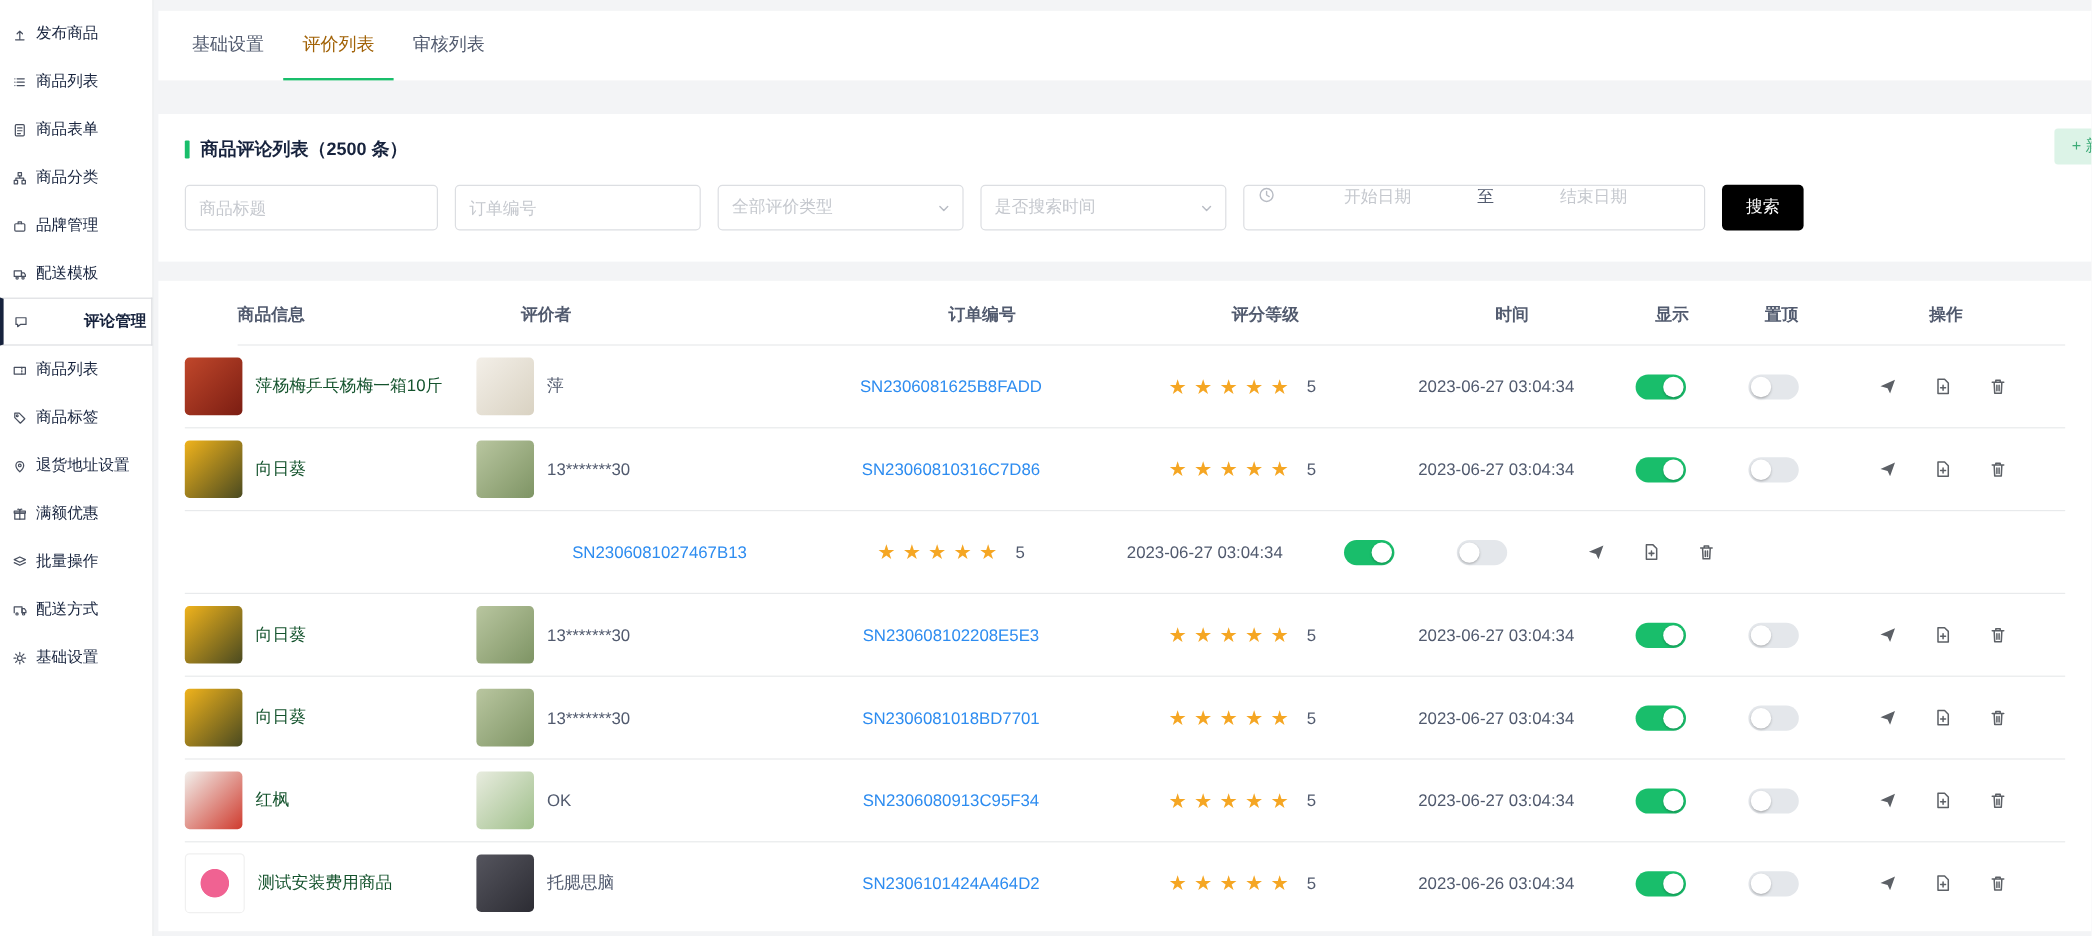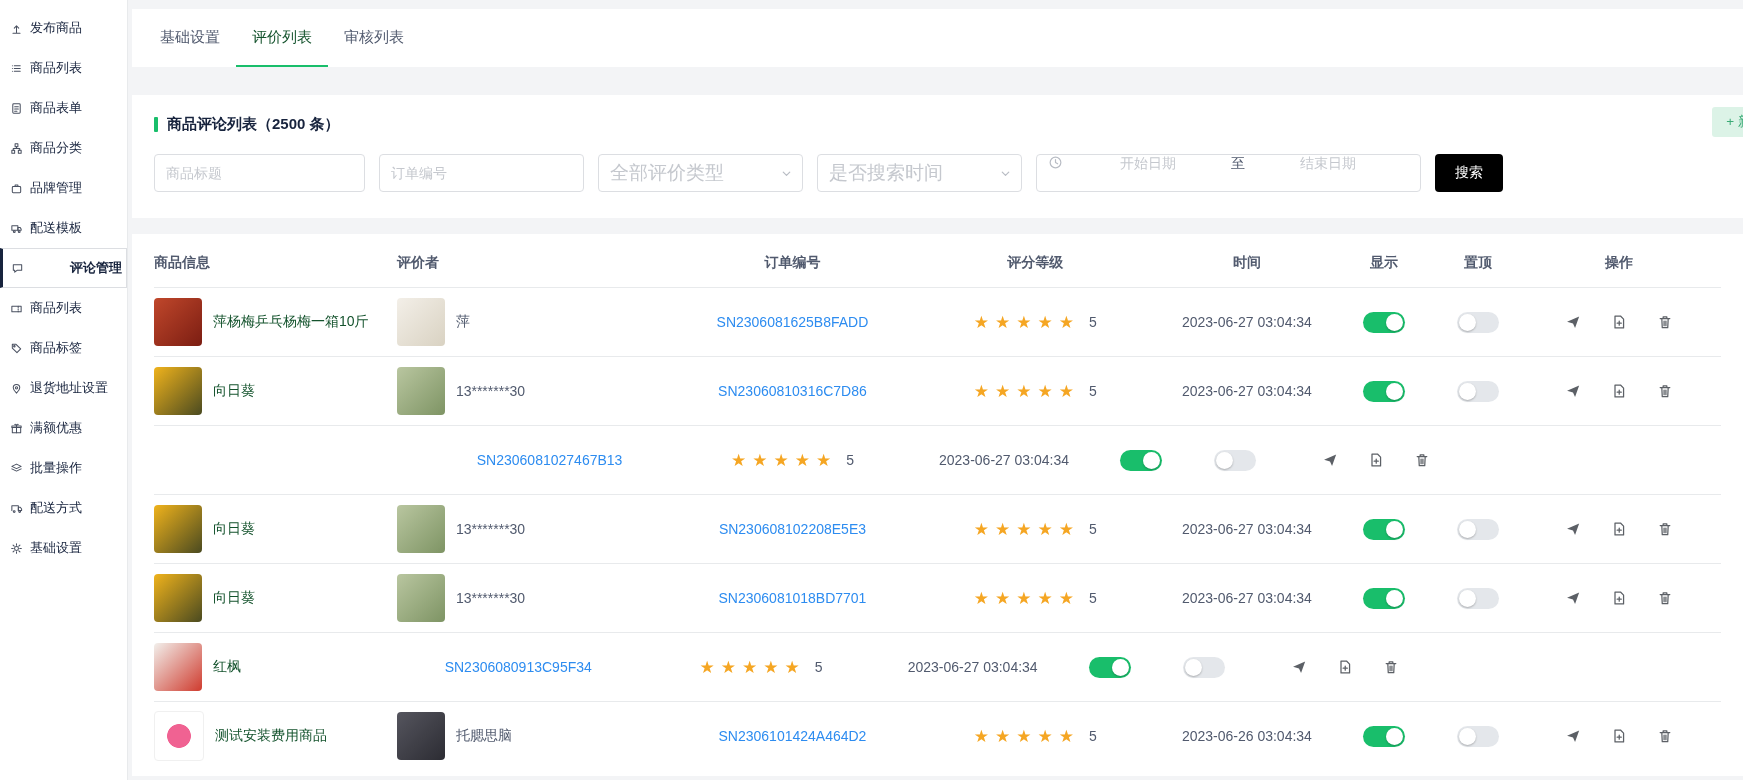--- a/index.html
+++ b/index.html
@@ -13,50 +13,50 @@
   .side-item{height:40px;display:flex;align-items:center;gap:7px;padding:0 10px;font-size:13px;
              color:#17233d;cursor:pointer;box-sizing:border-box;white-space:nowrap;}
   .side-item .sicon{display:inline-flex;color:#495060;flex:none;}
   .side-item.active{border:1px solid #dcdee2;border-left:3px solid #17233d;font-weight:bold;padding-left:8px;gap:46px;}
 
   
   .main{flex:1;min-width:0;padding-left:4px;display:flex;flex-direction:column;box-sizing:border-box;}
   .tabstrip{margin-top:9px;background:#fff;height:58px;display:flex;align-items:stretch;padding:0 12px;flex:none;}
   .tab{display:flex;align-items:center;padding:0 16px;font-size:15px;color:#515a6e;cursor:pointer;
        border-bottom:2px solid transparent;box-sizing:border-box;}
-  .tab.active{color:#14532d;border-bottom-color:#19be6b;}
+  .tab.active{color:#a16207;border-bottom-color:#19be6b;}
 
   .card{background:#fff;position:relative;}
   .card1{margin-top:28px;padding:20px 22px 26px;overflow:hidden;flex:none;}
   .panel-title{display:flex;align-items:center;gap:9px;font-size:15px;font-weight:bold;color:#17233d;}
   .accent{width:4px;height:15px;background:#19be6b;border-radius:1px;}
   .new-btn{position:absolute;top:12px;right:-36px;background:#dcf3e7;color:#3cab77;border:none;border-radius:3px;
            height:30px;padding:0 14px;font-size:13.5px;cursor:pointer;white-space:nowrap;font-family:inherit;}
 
   .filters{margin-top:20px;display:flex;align-items:center;gap:14px;}
   .f-input{height:38px;border:1px solid #dcdee2;border-radius:4px;box-sizing:border-box;padding:0 11px;
            font-size:14px;color:#515a6e;outline:none;background:#fff;font-family:inherit;}
   .f-input::placeholder{color:#c5c8ce;}
   .w1{width:211px}.w2{width:205px}
   .f-select{height:38px;width:205px;border:1px solid #dcdee2;border-radius:4px;box-sizing:border-box;
             display:flex;align-items:center;justify-content:space-between;padding:0 9px 0 11px;
-            font-size:19px;color:#c5c8ce;background:#fff;cursor:pointer;}
+            font-size:14px;color:#c5c8ce;background:#fff;cursor:pointer;}
   .chev{color:#b8bcc4;display:inline-flex;}
   .f-date{height:38px;width:385px;border:1px solid #dcdee2;border-radius:4px;box-sizing:border-box;
           display:flex;align-items:flex-start;padding:0 11px;font-size:14px;background:#fff;cursor:pointer;color:#c5c8ce;}
   .f-date .dico{color:#b8bcc4;display:inline-flex;margin-right:4px;}
   .f-date .dph{flex:1;text-align:center;color:#c5c8ce;}
   .f-date .dsep{color:#515a6e;padding:0 2px;}
   .search-btn{height:38px;padding:0 20px;background:#000000;border:none;border-radius:4px;color:#fff;
               font-size:14px;cursor:pointer;font-family:inherit;}
 
   
   .card2{margin-top:16px;padding:4px 22px 6px;flex:none;}
   .thead{display:flex;align-items:center;height:49px;border-bottom:1px solid #e8eaec;
-         font-size:14px;font-weight:bold;color:#515a6e;}
+         font-size:14px;font-weight:bold;color:#515a6e;margin-left:44px;}
   .trow{display:flex;align-items:center;height:68px;border-bottom:1px solid #e8eaec;font-size:14px;}
   .trow:last-child{border-bottom:none;}
   .cell{box-sizing:border-box;padding-right:8px;}
   .c-product{width:15.5%;display:flex;align-items:center;gap:11px;}
   .c-reviewer{width:17.5%;display:flex;align-items:center;gap:11px;}
   .c-order{width:16%;text-align:center;}
   .c-rating{width:15%;display:flex;align-items:center;justify-content:center;gap:9px;}
   .c-time{width:12%;text-align:center;}
   .c-show{width:5.5%;display:flex;justify-content:center;}
   .c-top{width:6.5%;display:flex;justify-content:center;}
@@ -485,20 +485,24 @@
                 </svg>
               </span>
             </div>
   </div>
 
   <div class="trow">
     <div class="cell c-product">
       <span class="thumb" style="background: linear-gradient(135deg, rgb(242, 240, 236) 0%, rgb(207, 59, 46) 100%);"></span>
       <span class="pname">红枫</span>
     </div>
+    <div class="cell c-reviewer">
+      <span class="avatar" style="background: linear-gradient(135deg, rgb(232, 236, 223) 0%, rgb(159, 191, 138) 100%);"></span>
+      <span>OK</span>
+    </div>
     <div class="cell c-order">
       <a class="olink">SN2306080913C95F34</a>
     </div>
     <div class="cell c-rating">
       <span class="stars">★★★★★</span>
       <span class="rnum">5</span>
     </div>
     <div class="cell c-time">2023-06-27 03:04:34</div>
     <div class="cell c-show">
       <span class="switch on"></span>

